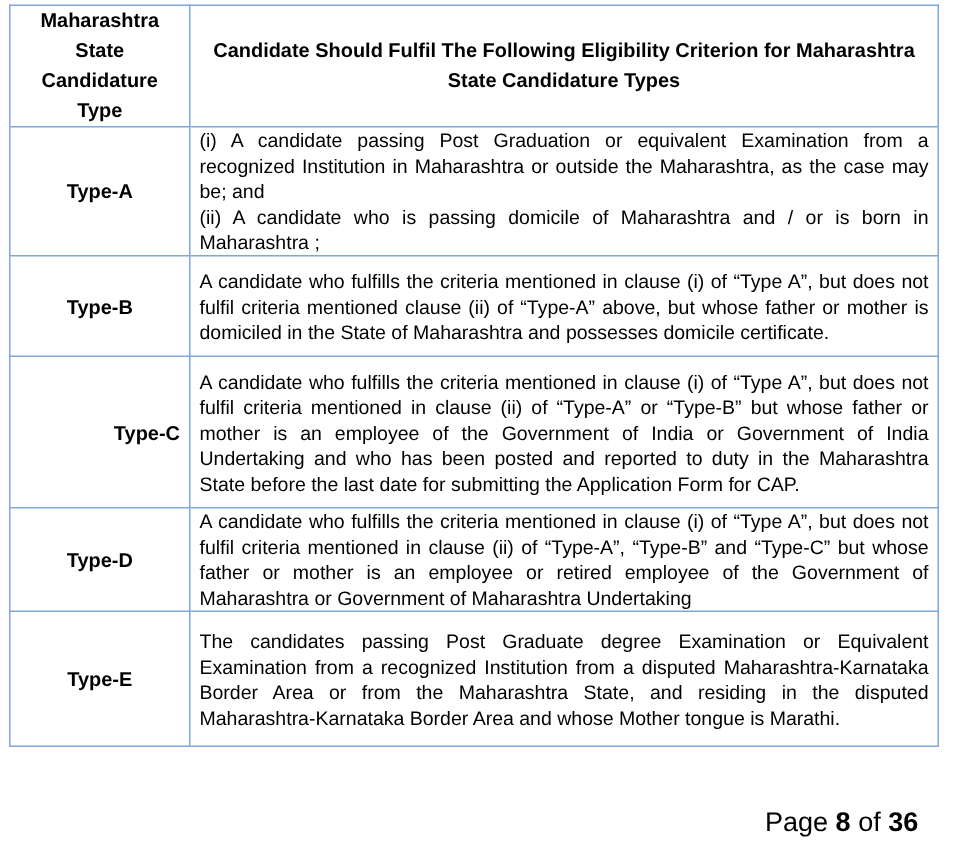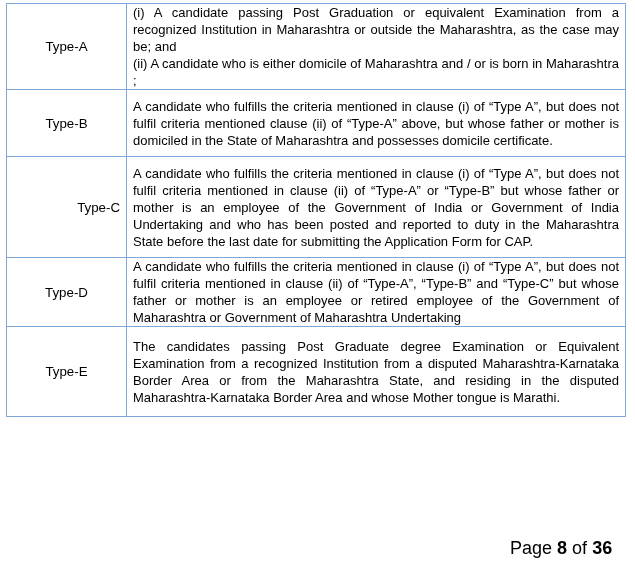--- a/index.html
+++ b/index.html
@@ -20,21 +20,21 @@
     col.c2 { width: 499px; }
     th.h1 {
       font-size: 13.3px; font-weight: bold; line-height: 20px; text-align: center;
       height: 79px; padding: 0 4px;
     }
     th.h2 {
       font-size: 13.3px; font-weight: bold; line-height: 20px; text-align: center;
       vertical-align: top; padding-top: 18px;
     }
     td.type {
-      font-size: 13.3px; font-weight: normal; text-align: center;
+      font-size: 13.3px; font-weight: bold; text-align: center;
     }
     td.desc {
       font-size: 13px; line-height: 17px; text-align: justify;
       padding: 0 6px 0 8px;
     }
     td.desc p { margin: 0; text-align: justify; }
     tr.ra td { height: 81px; }
     tr.rb td { height: 66px; }
     tr.rc td { height: 100px; text-align: right; }
     tr.rd td { height: 68px; }
@@ -47,25 +47,29 @@
   </style>
 </head>
 <body>
 
 <table class="elig">
   <colgroup>
       <col class="c1">
       <col class="c2">
     </colgroup>
   <tbody>
+      <tr>
+    <th class="h1">Maharashtra State Candidature Type</th>
+    <th class="h2">Candidate Should Fulfil The Following Eligibility Criterion for Maharashtra State Candidature Types</th>
+  </tr>
   <tr class="ra">
     <td class="type">Type-A</td>
     <td class="desc">
       <p>(i) A candidate passing Post Graduation or equivalent Examination from a recognized Institution in Maharashtra or outside the Maharashtra, as the case may be; and</p>
-      <p>(ii) A candidate who is either domicile of Maharashtra and / or is born in Maharashtra ;</p>
+      <p>(ii) A candidate who is passing domicile of Maharashtra and / or is born in Maharashtra ;</p>
     </td>
   </tr>
   <tr class="rb">
     <td class="type">Type-B</td>
     <td class="desc">
       <p>A candidate who fulfills the criteria mentioned in clause (i) of “Type A”, but does not fulfil criteria mentioned clause (ii) of “Type-A” above, but whose father or mother is domiciled in the State of Maharashtra and possesses domicile certificate.</p>
     </td>
   </tr>
   <tr class="rc">
     <td class="type">Type-C</td>

